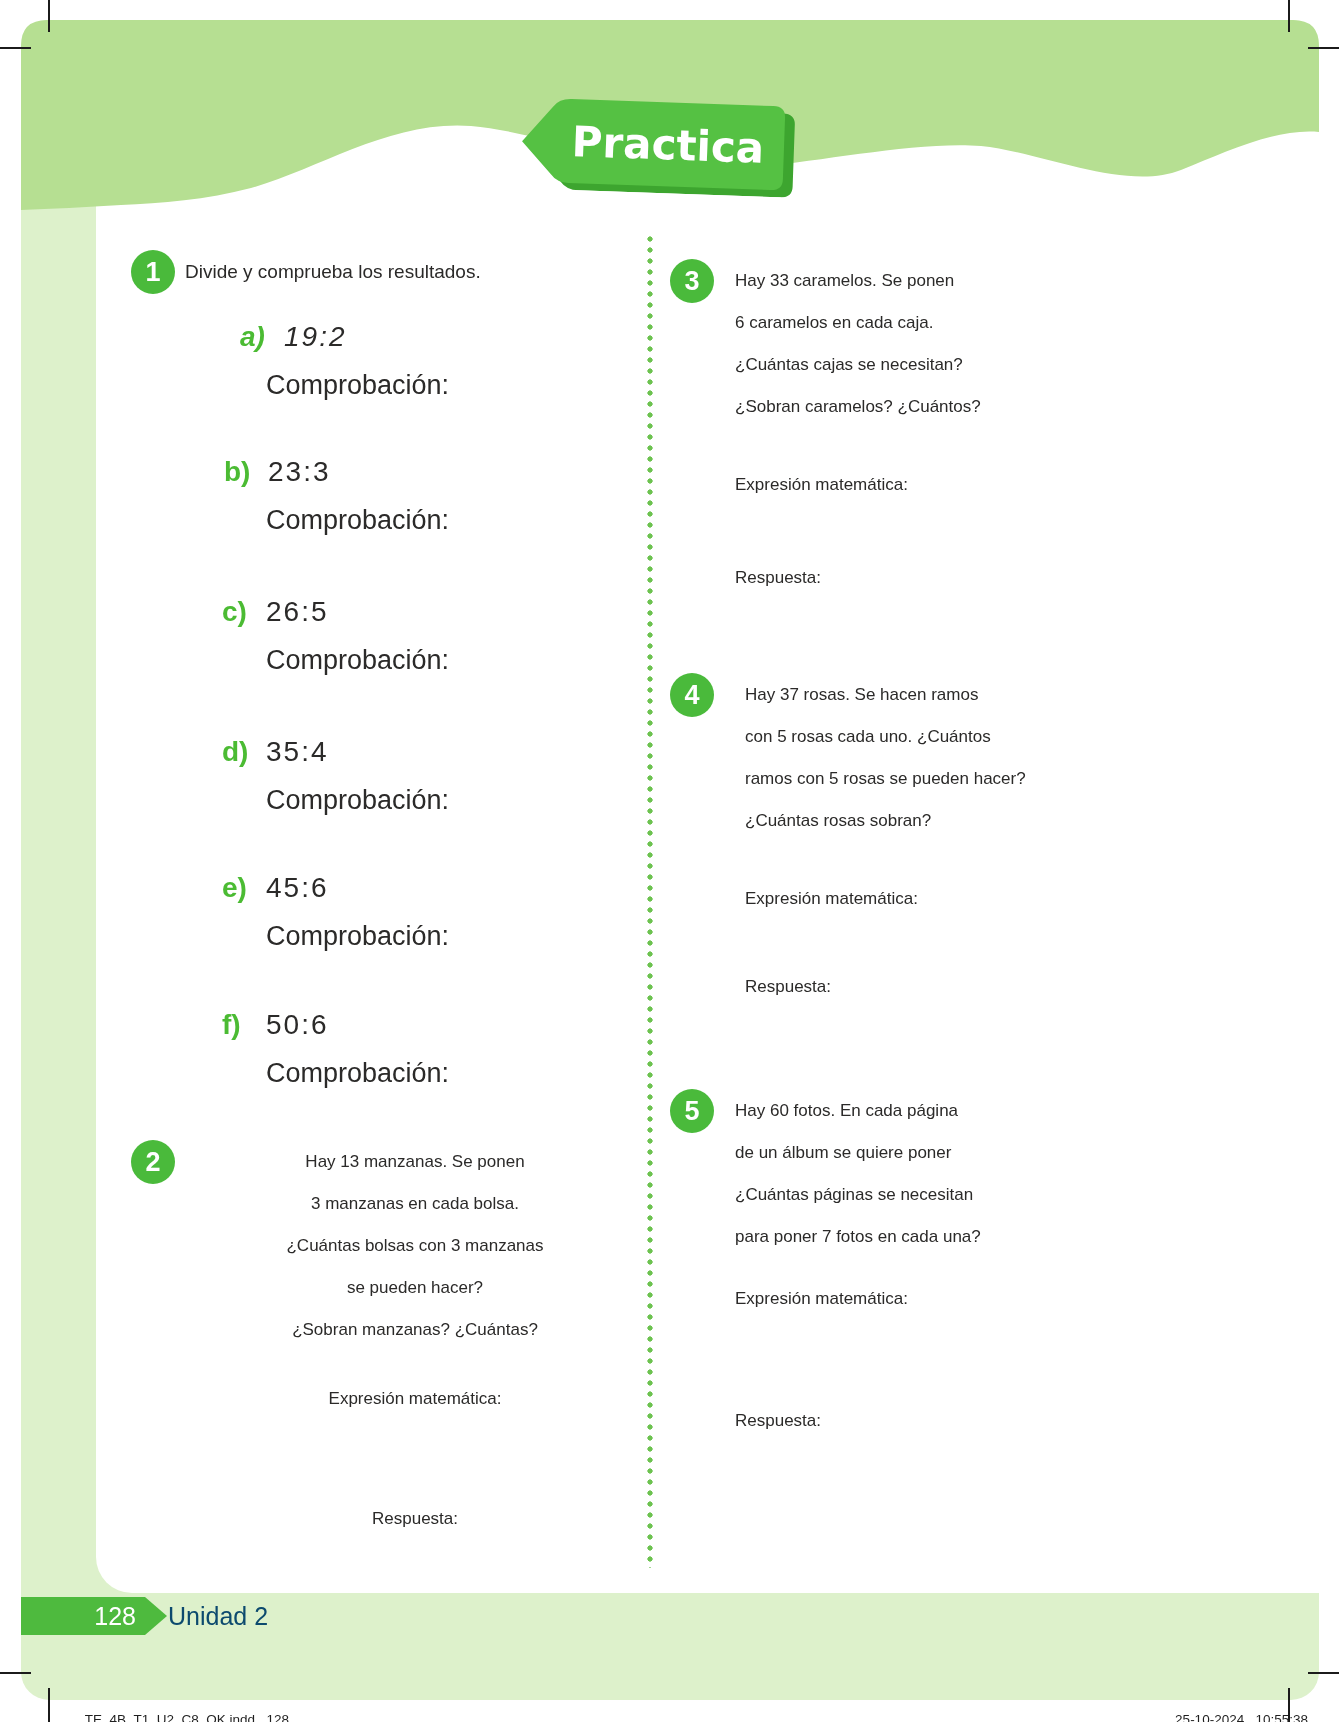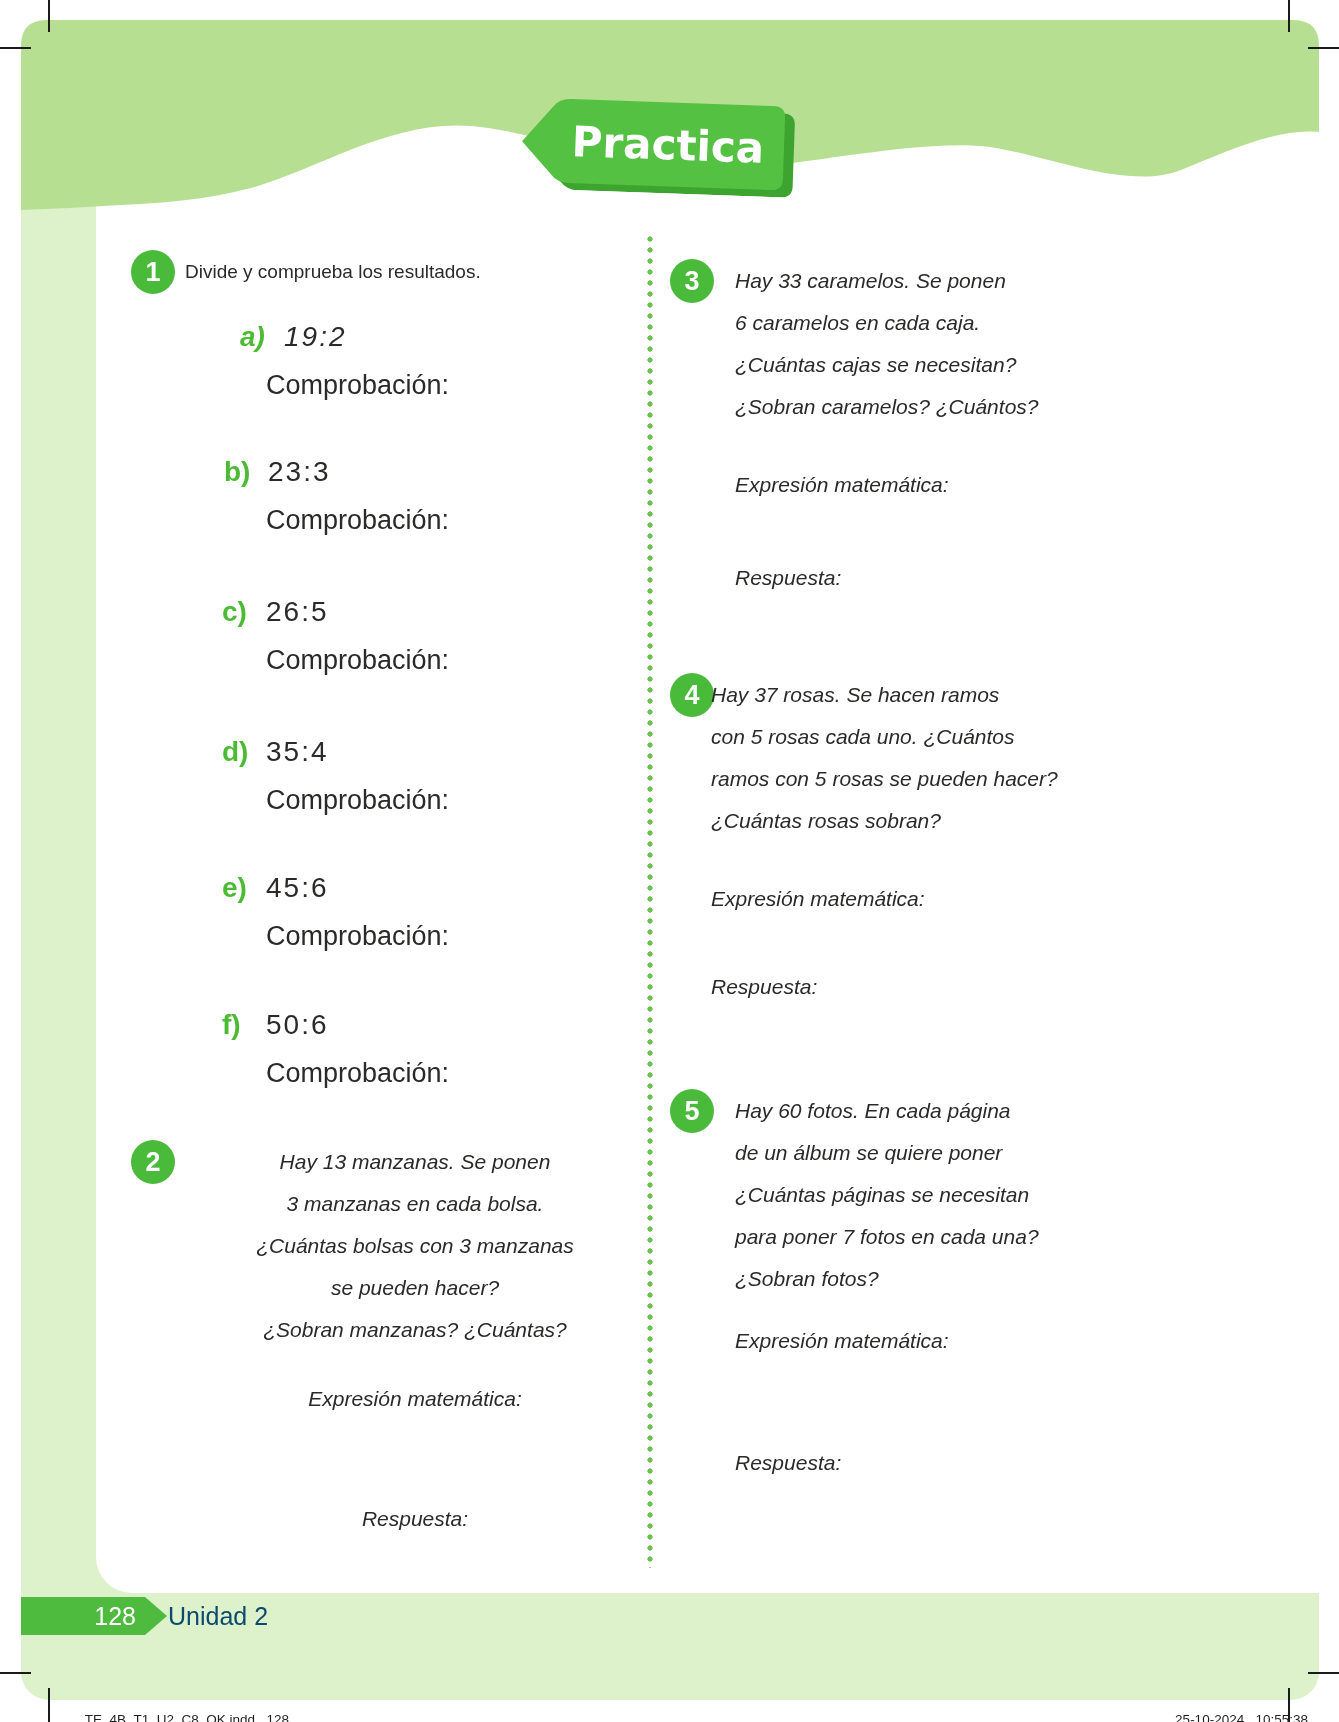--- a/index.html
+++ b/index.html
@@ -24,21 +24,21 @@
   .divider{position:absolute;left:647px;top:234px;width:6px;height:1334px;
            background-image:radial-gradient(circle at 3px 5px,#6cc24f 2.4px,rgba(0,0,0,0) 2.8px);
            background-size:6px 11px;background-repeat:repeat-y;}
 
   
   .num-circle{position:absolute;width:44px;height:44px;border-radius:50%;background:#4aba3b;
               color:#fff;font-weight:bold;font-size:27px;line-height:44px;text-align:center;}
 
   
   .ex-title{position:absolute;font-size:19px;line-height:34px;white-space:nowrap;}
-  .ex-block{position:absolute;font-size:21px;line-height:42px;font-style:italic;}
+  .ex-block{position:absolute;font-size:17px;line-height:42px;}
   .ex-block .line{white-space:nowrap;}
   .label-exp{white-space:nowrap;}
   .item{position:absolute;font-size:28px;line-height:34px;white-space:nowrap;}
   .item .item-label{color:#4bbb33;font-weight:bold;display:inline-block;width:44px;}
   .item .item-expr{letter-spacing:2px;}
   .item-check{position:absolute;left:266px;font-size:27px;line-height:34px;white-space:nowrap;}
 
   
   .footer-tab{position:absolute;left:21px;top:1597px;width:146px;height:38px;background:#4eba3e;
               clip-path:polygon(0 0,124px 0,146px 19px,124px 38px,0 38px);}
@@ -133,36 +133,35 @@
   <div class="ex-block" style="left:735px;top:260px;width:584px;">
     <div class="line">Hay 33 caramelos. Se ponen</div>
     <div class="line">6 caramelos en cada caja.</div>
     <div class="line">¿Cuántas cajas se necesitan?</div>
     <div class="line">¿Sobran caramelos? ¿Cuántos?</div>
     <div class="line label-exp" style="margin-top:36px;">Expresión matemática:</div>
     <div class="line" style="margin-top:51px;">Respuesta:</div>
   </div>
 
   <div class="num-circle" style="left:670px;top:673px;">4</div>
-  <div class="ex-block" style="left:711px;top:674px;width:584px;">
+  <div class="ex-block" style="left:745px;top:674px;width:584px;">
     <div class="line">Hay 37 rosas. Se hacen ramos</div>
     <div class="line">con 5 rosas cada uno. ¿Cuántos</div>
     <div class="line">ramos con 5 rosas se pueden hacer?</div>
     <div class="line">¿Cuántas rosas sobran?</div>
     <div class="line label-exp" style="margin-top:36px;">Expresión matemática:</div>
     <div class="line" style="margin-top:46px;">Respuesta:</div>
   </div>
 
   <div class="num-circle" style="left:670px;top:1089px;">5</div>
   <div class="ex-block" style="left:735px;top:1090px;width:584px;">
     <div class="line">Hay 60 fotos. En cada página</div>
     <div class="line">de un álbum se quiere poner</div>
     <div class="line">¿Cuántas páginas se necesitan</div>
     <div class="line">para poner 7 fotos en cada una?</div>
-    <div class="line">¿Sobran fotos?</div>
     <div class="line label-exp" style="margin-top:20px;">Expresión matemática:</div>
     <div class="line" style="margin-top:80px;">Respuesta:</div>
   </div>
 
   <div class="footer-tab">
     <span class="pg">128</span>
   </div>
   <div class="unit-label">Unidad 2</div>
 
   <div class="crop" style="left:48px;top:0;width:2px;height:32px;"></div>

